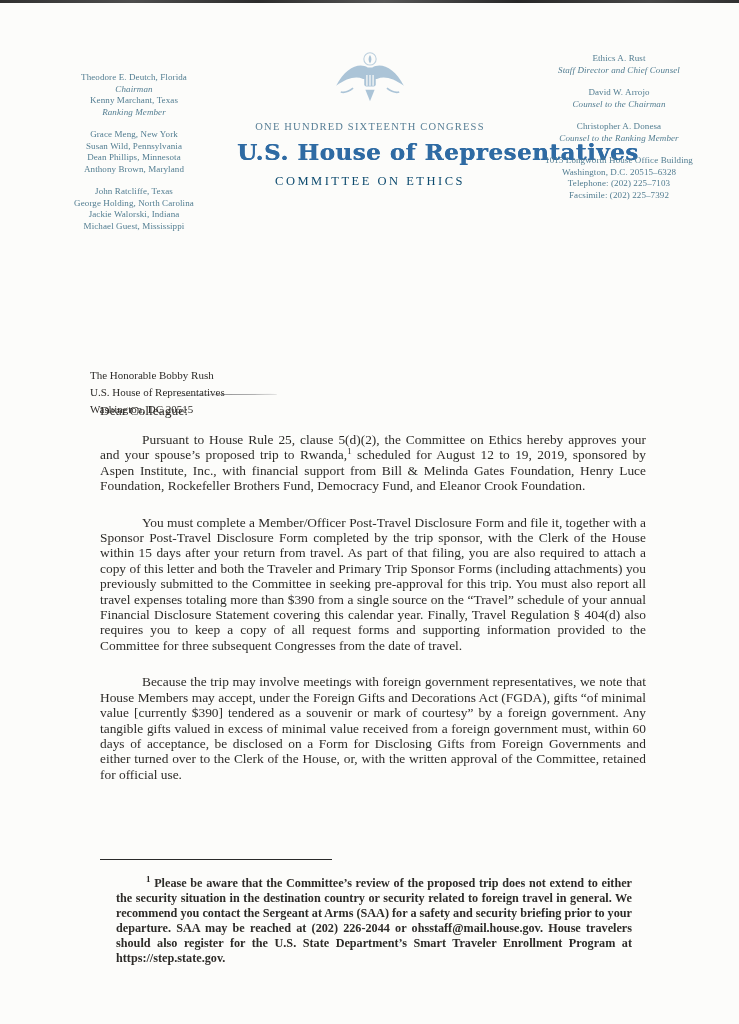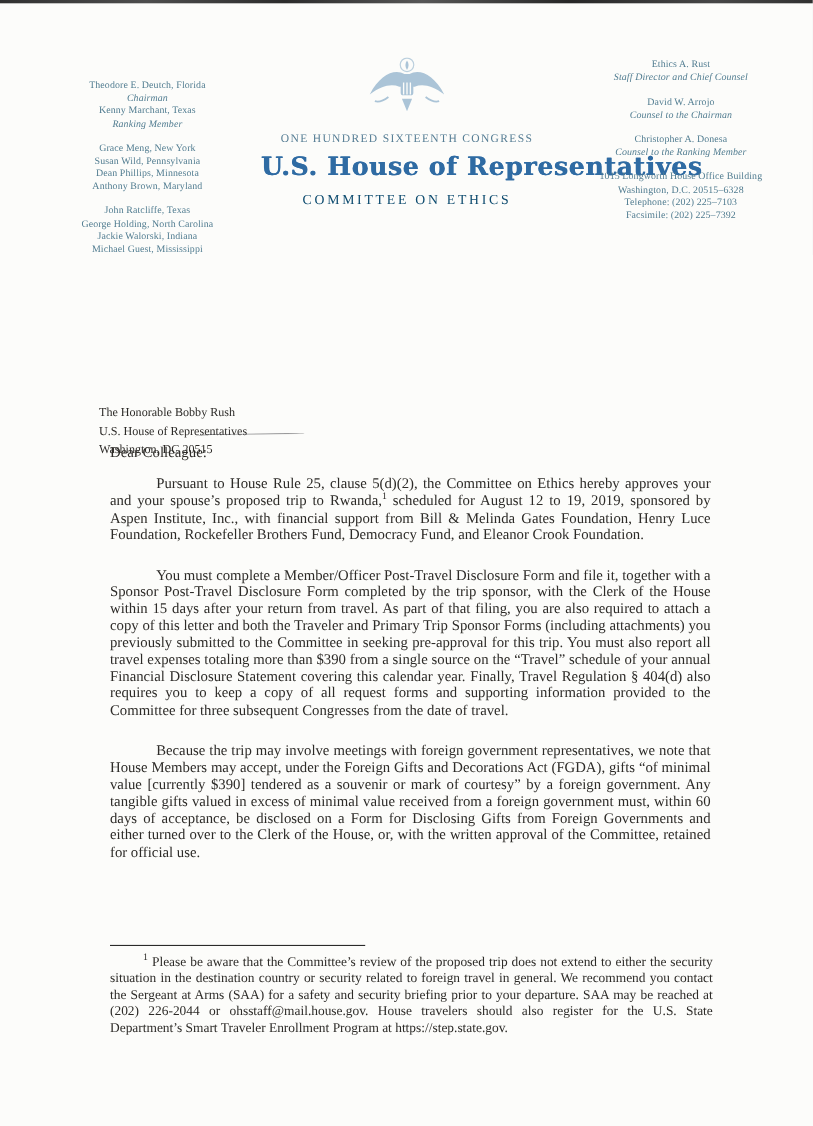--- a/index.html
+++ b/index.html
@@ -96,23 +96,23 @@
   
   .footnote {
     position: absolute; top: 859px; left: 100px; width: 548px;
   }
   .fn-rule {
     width: 232px; height: 0;
     border-top: 1.6px solid #2a2a2a;
     margin-bottom: 7px;
   }
   .fn-text {
-    margin: 0;
+    margin: 16px;
     font-size: 12.2px; line-height: 14.9px;
-    text-align: justify; text-indent: 30px;
+    text-align: justify; text-indent: 30px; font-weight: bold;
   }
 </style>
 </head>
 <body>
 
 <div class="page">
 
   <div class="scan-artifact"></div>
 
   <div class="letterhead">

